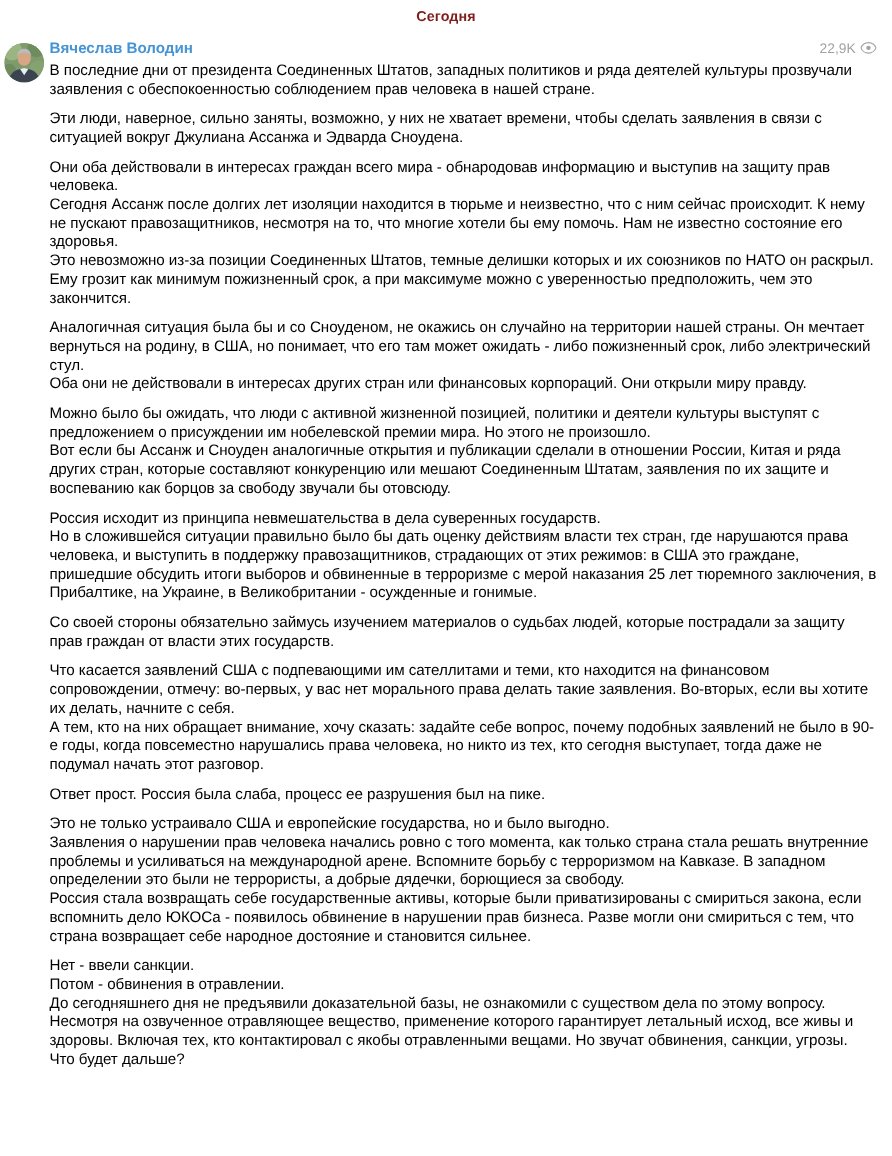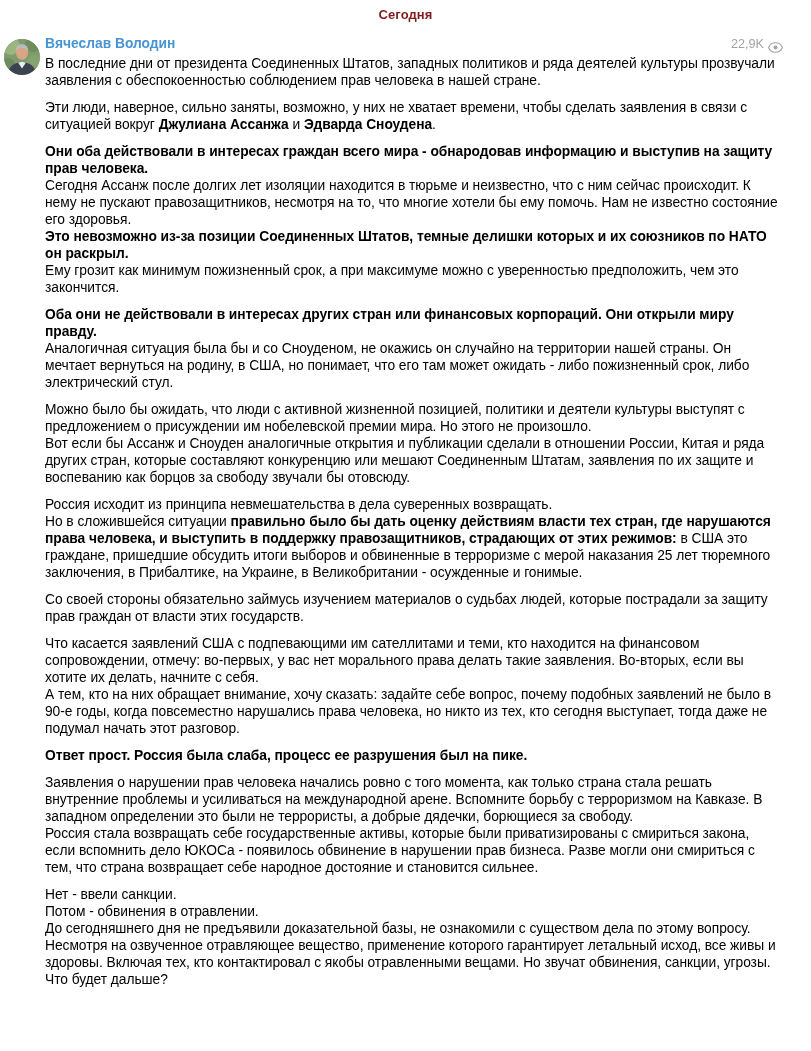--- a/index.html
+++ b/index.html
@@ -15,21 +15,21 @@
     text-align: center;
     padding-top: 7px;
     font-size: 13px;
     line-height: 16px;
     font-weight: 700;
     color: #7f1d1d;
     letter-spacing: 0.1px;
   }
   .message {
     position: relative;
-    padding: 13px 28px 0 45px;
+    padding: 13px 14px 0 45px;
   }
   .avatar {
     position: absolute;
     left: 4px; top: 16px;
     width: 36px; height: 36px;
     border-radius: 50%;
     overflow: hidden;
     cursor: pointer;
     background: #86a06f;
   }
@@ -43,33 +43,33 @@
   .author {
     color: #4694d3;
     font-weight: 700;
     font-size: 13.8px;
     cursor: pointer;
   }
   .views {
     color: #a2a2a2;
     font-size: 12.6px;
     display: inline-flex;
-    align-items: flex-end;
+    align-items: flex-start;
     gap: 4px;
     white-space: nowrap;
   }
   .views svg { display: inline-block; position: relative; top: 1px; }
   .body {
     font-size: 13.8px;
     line-height: 17px;
     letter-spacing: -0.05px;
   }
   .block + .block { margin-top: 10px; }
   .body p { margin: 0; }
-  .body b { font-weight: 700; }
+  .body b { font-weight: 400; }
 </style>
 </head>
 <body>
 
 <div class="page">
 
   <div class="date-header">
     <span>Сегодня</span>
   </div>
 
@@ -114,42 +114,43 @@
         <div class="block">
           <p><span>Эти люди, наверное, сильно заняты, возможно, у них не хватает времени, чтобы сделать заявления в связи с ситуацией вокруг </span><b>Джулиана Ассанжа</b><span> и </span><b>Эдварда Сноудена</b><span>.</span></p>
         </div>
         <div class="block">
           <p><b>Они оба действовали в интересах граждан всего мира - обнародовав информацию и выступив на защиту прав человека.</b></p>
           <p><span>Сегодня Ассанж после долгих лет изоляции находится в тюрьме и неизвестно, что с ним сейчас происходит. К нему не пускают правозащитников, несмотря на то, что многие хотели бы ему помочь. Нам не известно состояние его здоровья.</span></p>
           <p><b>Это невозможно из-за позиции Соединенных Штатов, темные делишки которых и их союзников по НАТО он раскрыл.</b></p>
           <p><span>Ему грозит как минимум пожизненный срок, а при максимуме можно с уверенностью предположить, чем это закончится.</span></p>
         </div>
         <div class="block">
+          <p><span>Аналогичная ситуация была бы и со Сноуденом, не окажись он случайно на территории нашей страны. Он мечтает вернуться на родину, в США, но понимает, что его там может ожидать - либо пожизненный срок, либо электрический стул.</span></p>
           <p><b>Оба они не действовали в интересах других стран или финансовых корпораций. Они открыли миру правду.</b></p>
-          <p><span>Аналогичная ситуация была бы и со Сноуденом, не окажись он случайно на территории нашей страны. Он мечтает вернуться на родину, в США, но понимает, что его там может ожидать - либо пожизненный срок, либо электрический стул.</span></p>
         </div>
         <div class="block">
           <p><span>Можно было бы ожидать, что люди с активной жизненной позицией, политики и деятели культуры выступят с предложением о присуждении им нобелевской премии мира. Но этого не произошло.</span></p>
           <p><span>Вот если бы Ассанж и Сноуден аналогичные открытия и публикации сделали в отношении России, Китая и ряда других стран, которые составляют конкуренцию или мешают Соединенным Штатам, заявления по их защите и воспеванию как борцов за свободу звучали бы отовсюду.</span></p>
         </div>
         <div class="block">
-          <p><span>Россия исходит из принципа невмешательства в дела суверенных возвращать.</span></p>
+          <p><span>Россия исходит из принципа невмешательства в дела суверенных государств.</span></p>
           <p><span>Но в сложившейся ситуации </span><b>правильно было бы дать оценку действиям власти тех стран, где нарушаются права человека, и выступить в поддержку правозащитников, страдающих от этих режимов:</b><span> в США это граждане, пришедшие обсудить итоги выборов и обвиненные в терроризме с мерой наказания 25 лет тюремного заключения, в Прибалтике, на Украине, в Великобритании - осужденные и гонимые.</span></p>
         </div>
         <div class="block">
           <p><span>Со своей стороны обязательно займусь изучением материалов о судьбах людей, которые пострадали за защиту прав граждан от власти этих государств.</span></p>
         </div>
         <div class="block">
           <p><span>Что касается заявлений США с подпевающими им сателлитами и теми, кто находится на финансовом сопровождении, отмечу: во-первых, у вас нет морального права делать такие заявления. Во-вторых, если вы хотите их делать, начните с себя.</span></p>
           <p><span>А тем, кто на них обращает внимание, хочу сказать: задайте себе вопрос, почему подобных заявлений не было в 90-е годы, когда повсеместно нарушались права человека, но никто из тех, кто сегодня выступает, тогда даже не подумал начать этот разговор.</span></p>
         </div>
         <div class="block">
           <p><b>Ответ прост. Россия была слаба, процесс ее разрушения был на пике.</b></p>
         </div>
         <div class="block">
+          <p><span>Это не только устраивало США и европейские государства, но и было выгодно.</span></p>
           <p><span>Заявления о нарушении прав человека начались ровно с того момента, как только страна стала решать внутренние проблемы и усиливаться на международной арене. Вспомните борьбу с терроризмом на Кавказе. В западном определении это были не террористы, а добрые дядечки, борющиеся за свободу.</span></p>
           <p><span>Россия стала возвращать себе государственные активы, которые были приватизированы с смириться закона, если вспомнить дело ЮКОСа - появилось обвинение в нарушении прав бизнеса. Разве могли они смириться с тем, что страна возвращает себе народное достояние и становится сильнее.</span></p>
         </div>
         <div class="block">
           <p><span>Нет - ввели санкции.</span></p>
           <p><span>Потом - обвинения в отравлении.</span></p>
           <p><span>До сегодняшнего дня не предъявили доказательной базы, не ознакомили с существом дела по этому вопросу.</span></p>
           <p><span>Несмотря на озвученное отравляющее вещество, применение которого гарантирует летальный исход, все живы и здоровы. Включая тех, кто контактировал с якобы отравленными вещами. Но звучат обвинения, санкции, угрозы.</span></p>
           <p><span>Что будет дальше?</span></p>
         </div>

